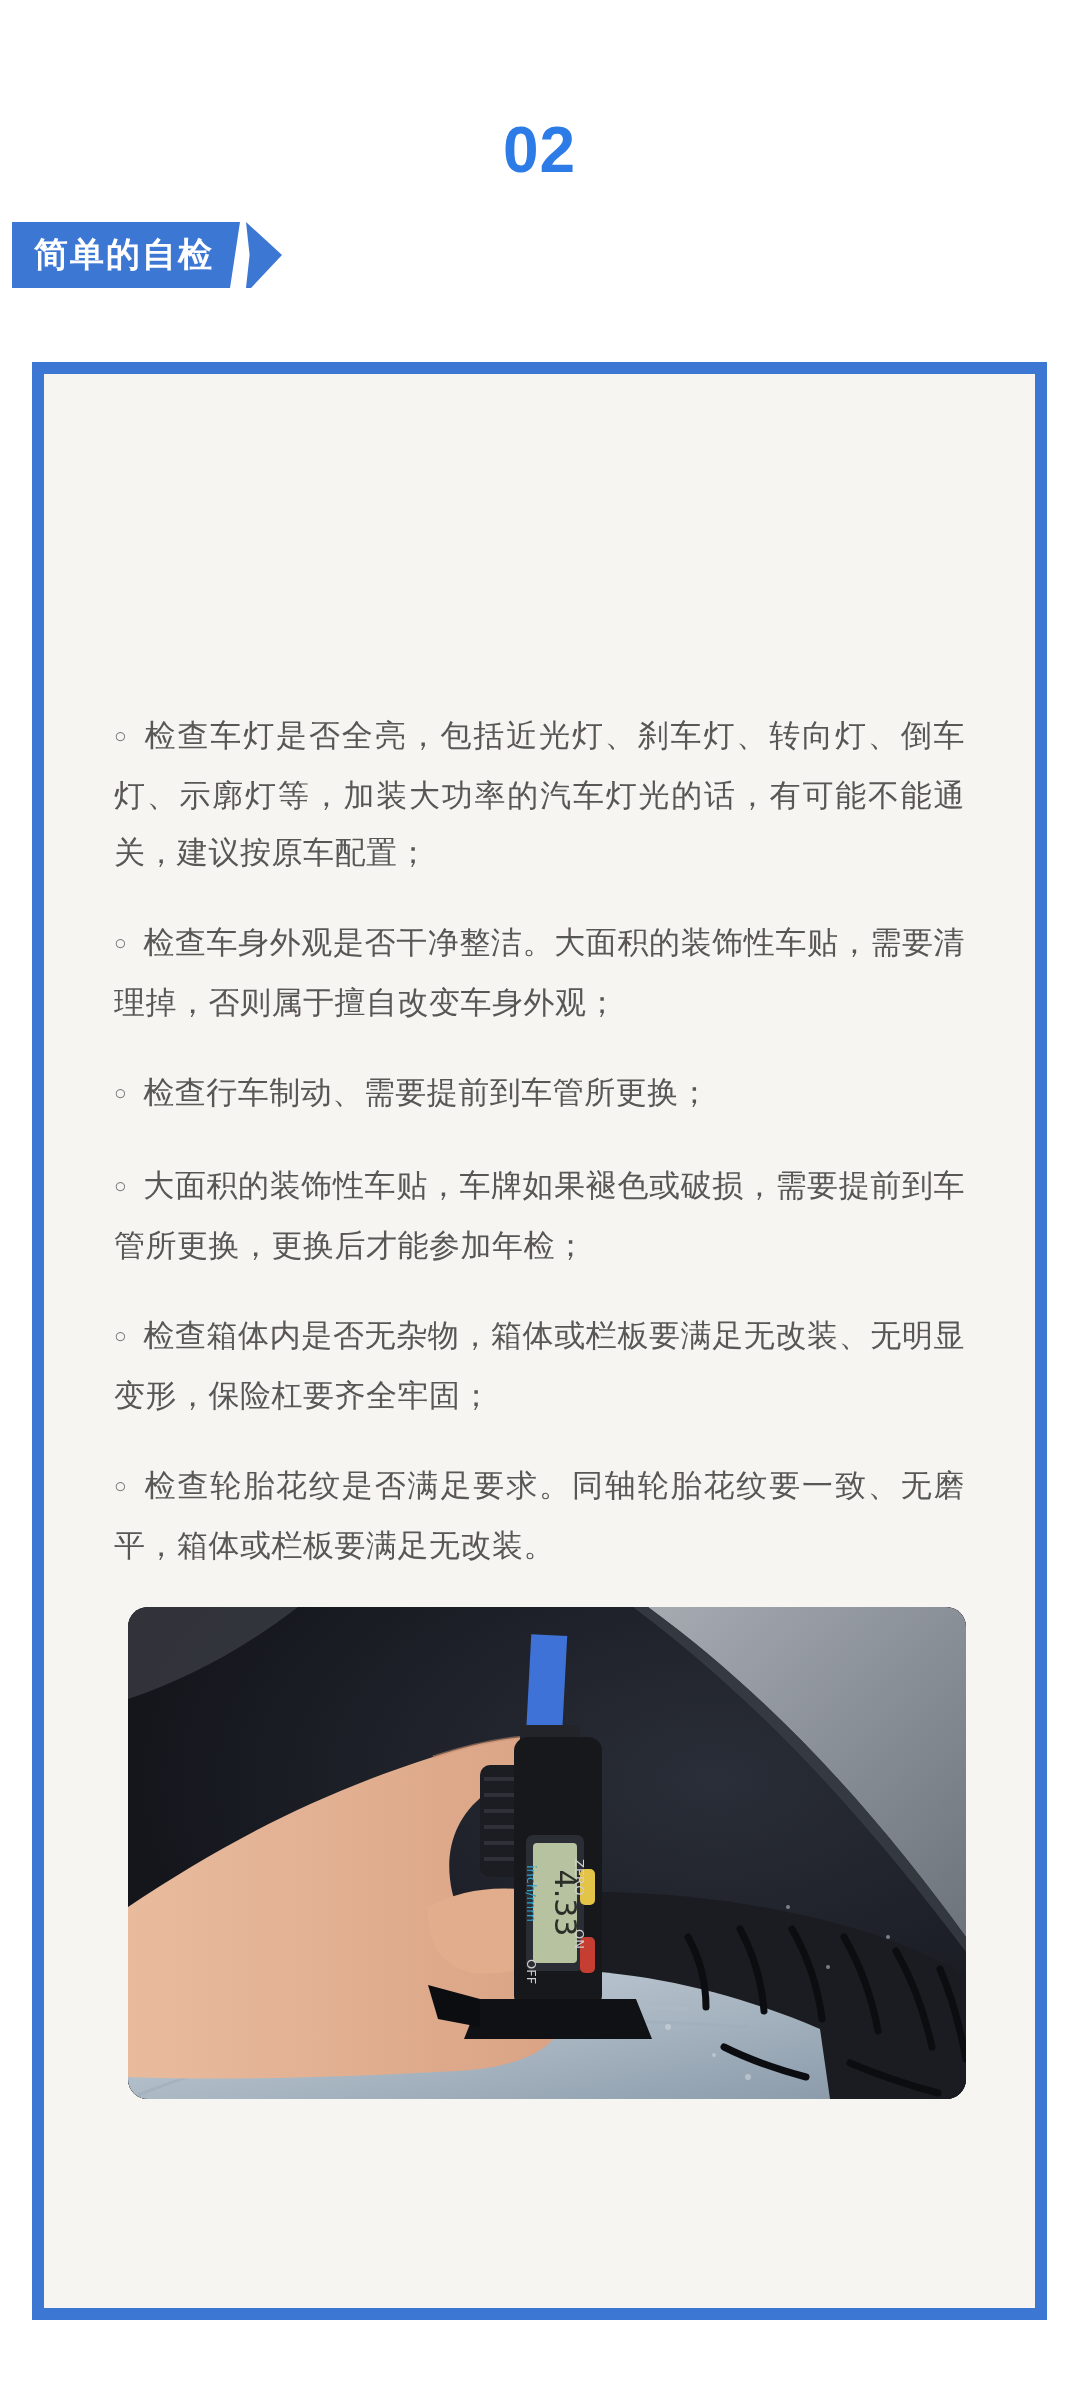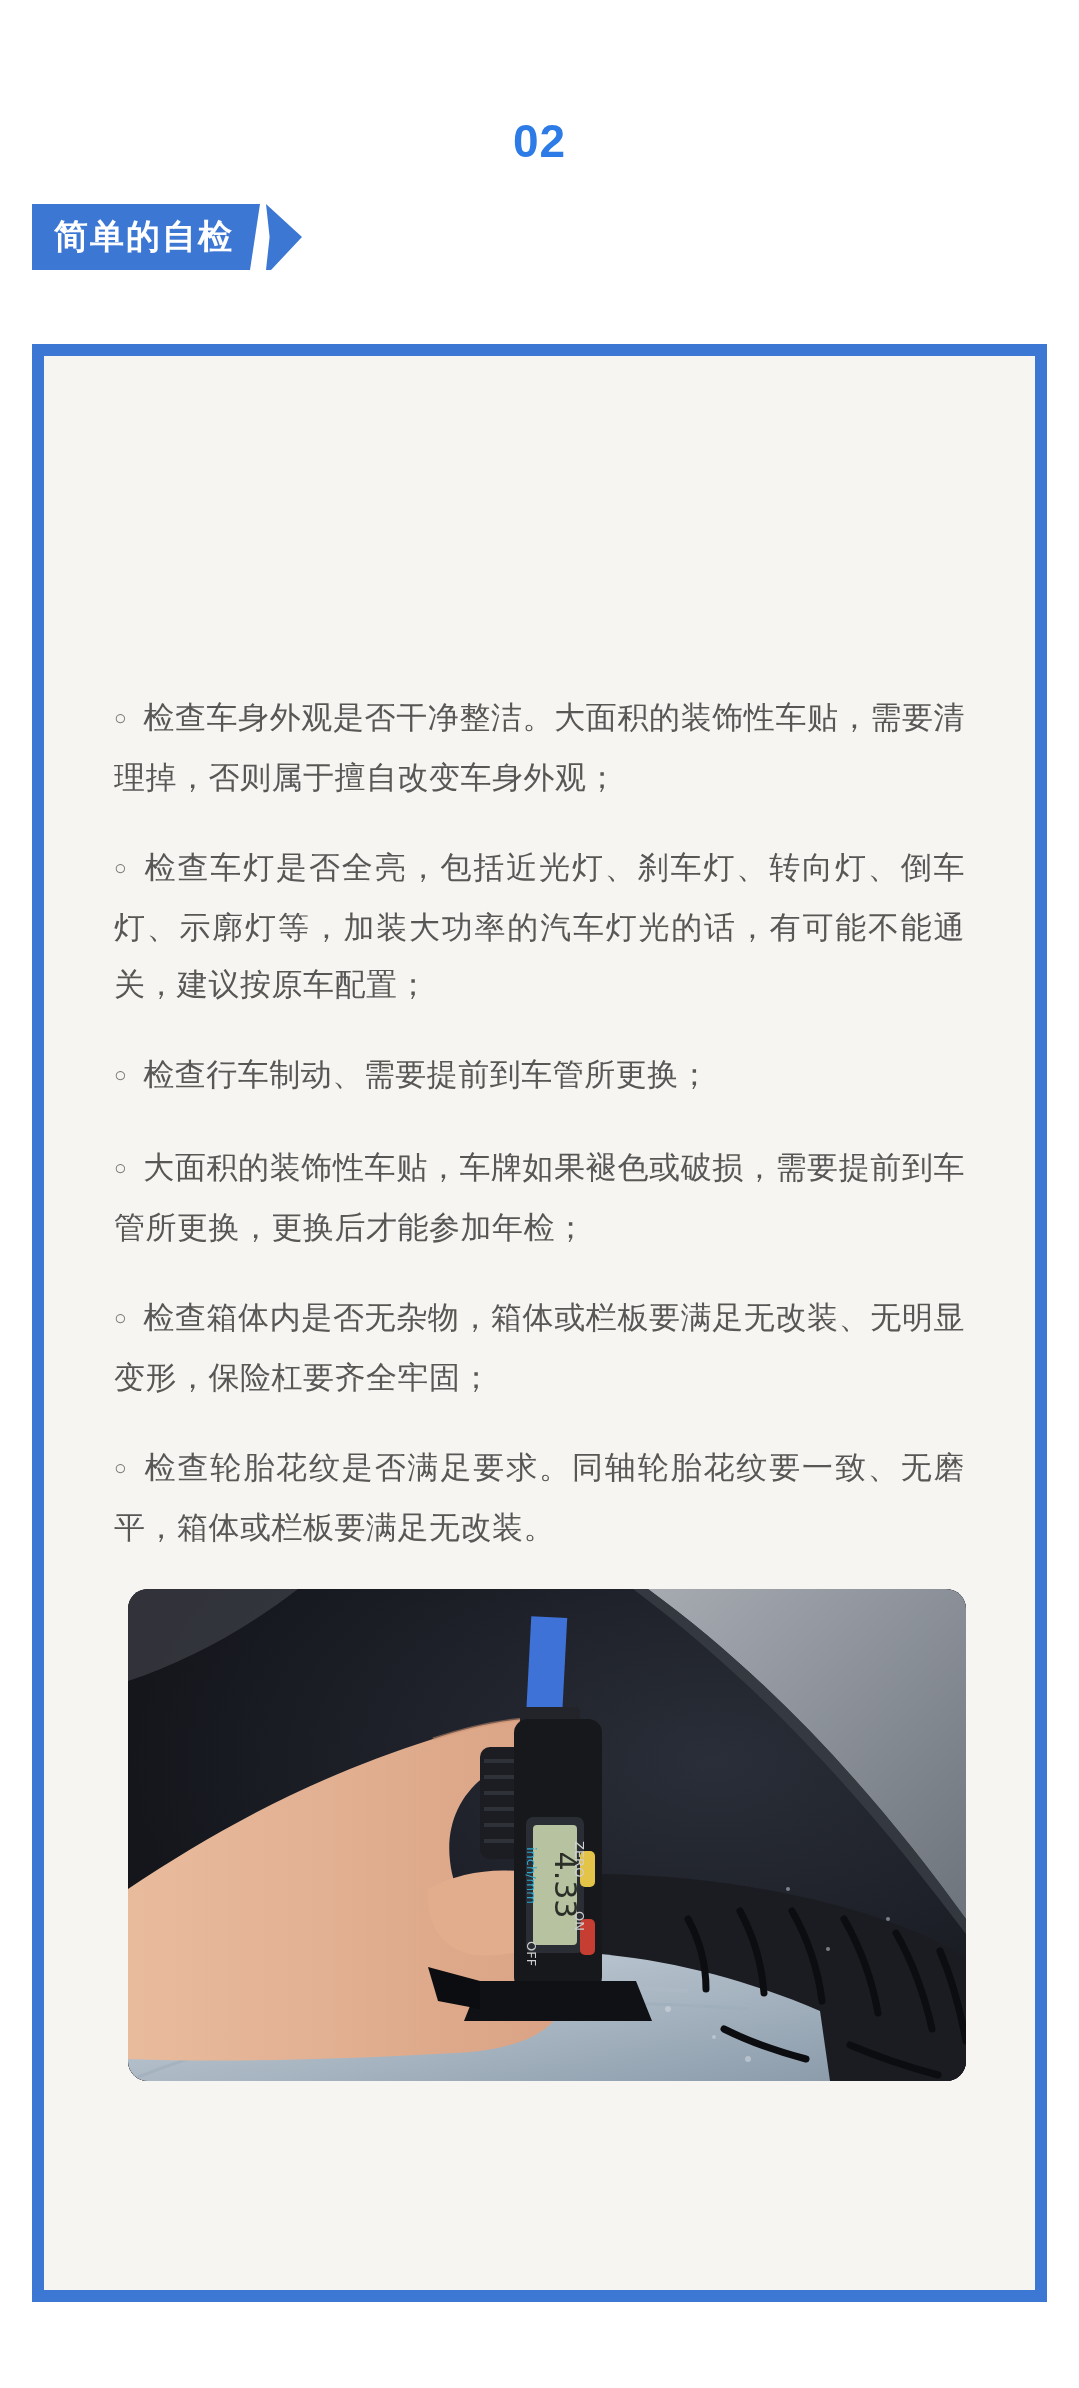--- a/index.html
+++ b/index.html
@@ -6,26 +6,26 @@
   body{
     width:1079px;height:2388px;background:#ffffff;overflow:hidden;
     font-family:"Liberation Sans","DejaVu Sans",sans-serif;
     -webkit-font-smoothing:antialiased;
   }
   .page{width:1079px;height:2388px;position:relative;}
 
   
   .section-number{
     padding-top:118px;text-align:center;
-    font-size:46px;font-weight:bold;line-height:1;color:#2d7be6;
+    font-size:64px;font-weight:bold;line-height:1;color:#2d7be6;
     letter-spacing:1px;
   }
 
   
-  .badge-row{margin:40px 0 0 32px;display:flex;height:66px;}
+  .badge-row{margin:40px 0 0 12px;display:flex;height:66px;}
   .badge-main{
     background:#3d77d4;color:#ffffff;height:66px;display:flex;align-items:center;
     padding:0 26px 0 22px;font-size:34px;font-weight:bold;letter-spacing:2px;
     clip-path:polygon(0 0,100% 0,calc(100% - 10px) 100%,0 100%);
   }
   .badge-arrow{
     width:36px;height:66px;margin-left:6px;background:#3d77d4;
     clip-path:polygon(0 0,100% 50%,14% 100%,0 100%,10% 50%,0 0);
   }
 
@@ -66,22 +66,22 @@
   <div class="section-number">02</div>
 
   <div class="badge-row">
     <div class="badge-main">简单的自检</div>
     <div class="badge-arrow"></div>
   </div>
 
   <div class="frame-box">
     <div class="frame-inner">
 
+      <p class="check-item"><span class="bullet">○</span><span>检查车灯是否全亮，包括近光灯、刹车灯、转向灯、倒车灯、示廓灯等，加装大功率的汽车灯光的话，有可能不能通关，建议按原车配置；</span></p>
       <p class="check-item"><span class="bullet">○</span><span>检查车身外观是否干净整洁。大面积的装饰性车贴，需要清理掉，否则属于擅自改变车身外观；</span></p>
-      <p class="check-item"><span class="bullet">○</span><span>检查车灯是否全亮，包括近光灯、刹车灯、转向灯、倒车灯、示廓灯等，加装大功率的汽车灯光的话，有可能不能通关，建议按原车配置；</span></p>
       <p class="check-item"><span class="bullet">○</span><span>检查行车制动、需要提前到车管所更换；</span></p>
       <p class="check-item"><span class="bullet">○</span><span>大面积的装饰性车贴，车牌如果褪色或破损，需要提前到车管所更换，更换后才能参加年检；</span></p>
       <p class="check-item"><span class="bullet">○</span><span>检查箱体内是否无杂物，箱体或栏板要满足无改装、无明显变形，保险杠要齐全牢固；</span></p>
       <p class="check-item"><span class="bullet">○</span><span>检查轮胎花纹是否满足要求。同轴轮胎花纹要一致、无磨平，箱体或栏板要满足无改装。</span></p>
 
       <div class="photo-wrap">
         <svg width="838" height="492" viewBox="0 0 838 492" xmlns="http://www.w3.org/2000/svg">
           <defs>
             <linearGradient id="bodyG" x1="0" y1="0" x2="1" y2="1">
               <stop offset="0" stop-color="#a6abb2"></stop>

